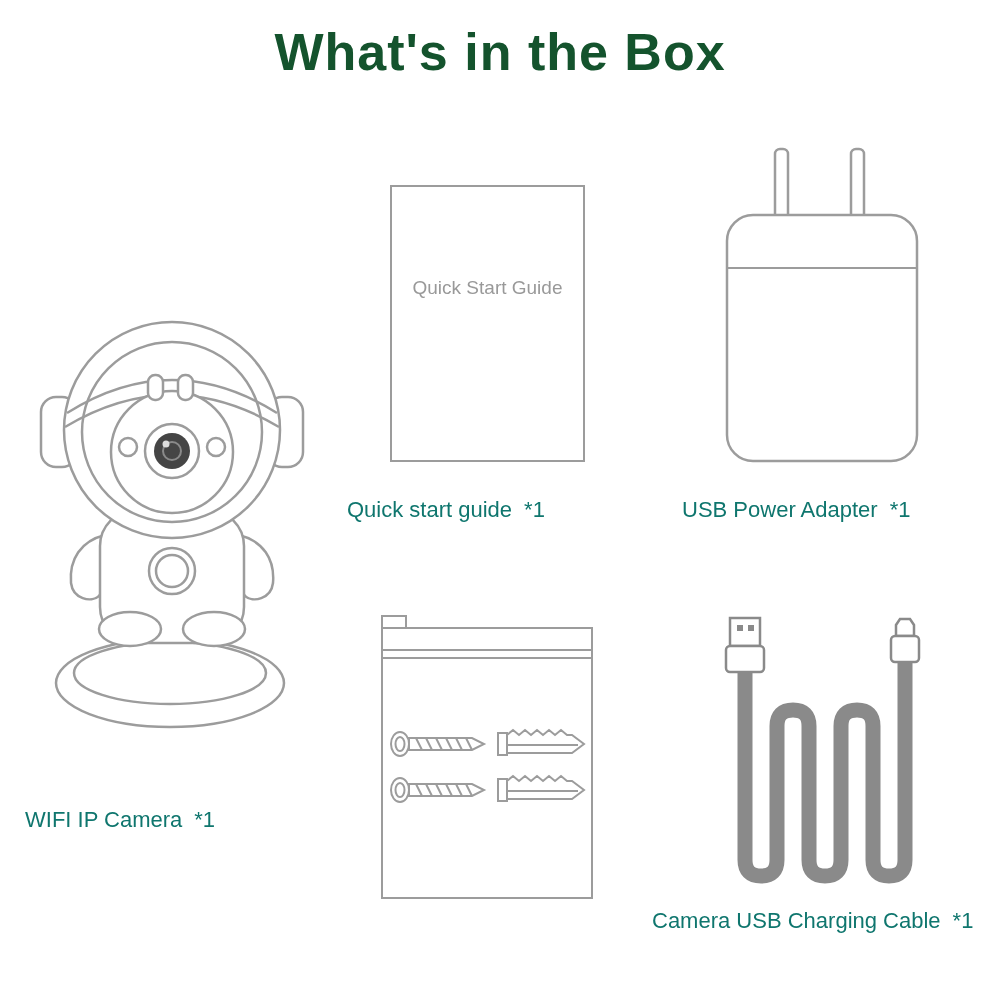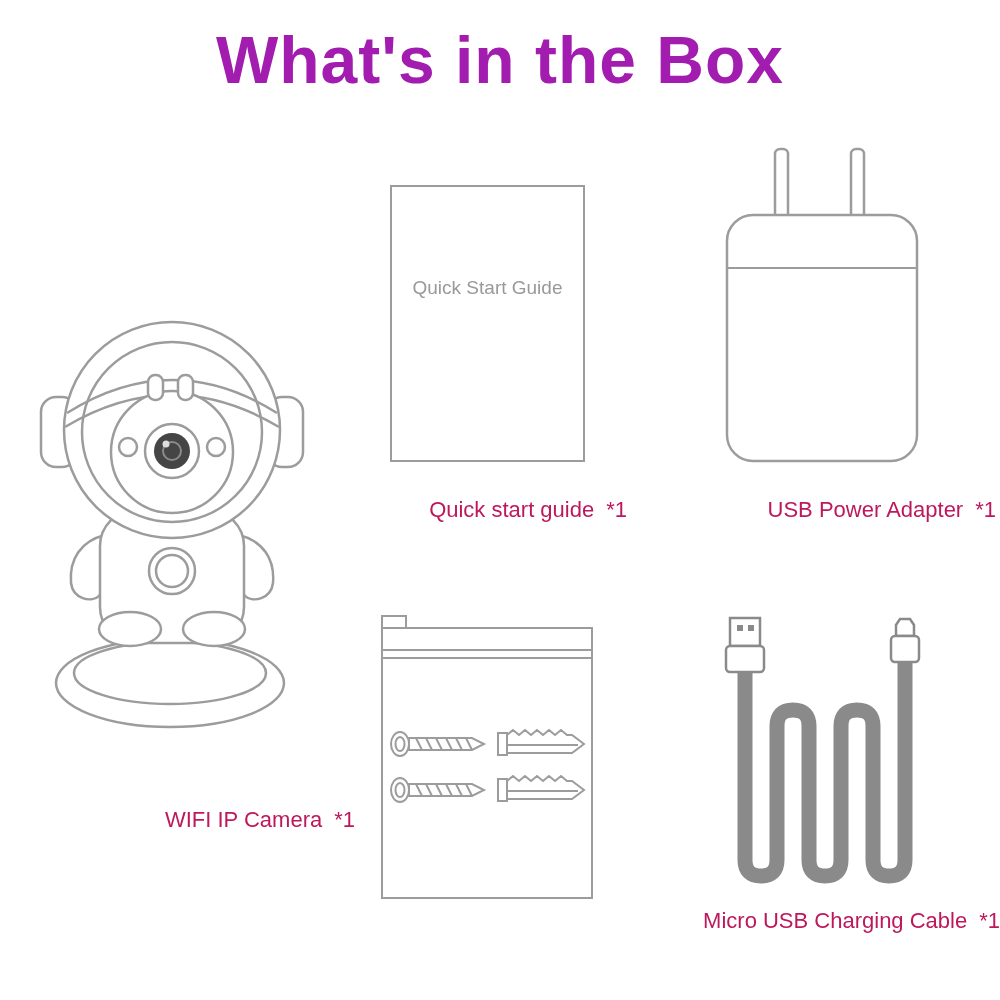--- a/index.html
+++ b/index.html
@@ -2,44 +2,44 @@
 <html><head>
 <meta charset="utf-8">
 <style>
   html,body { margin:0; padding:0; background:#fff; }
   .page {
     position:relative; width:1000px; height:1000px; background:#ffffff;
     font-family:"Liberation Sans", sans-serif; overflow:hidden;
   }
   .title {
     position:absolute; top:22px; left:0; width:100%; margin:0;
-    text-align:center; font-weight:700; font-size:66px; letter-spacing:1px;
-    color:#a21caf;
+    text-align:center; font-weight:700; font-size:52px; letter-spacing:1px;
+    color:#14532d;
   }
   .caption {
-    position:absolute; font-size:22px; color:#be185d; text-align:right;
+    position:absolute; font-size:22px; color:#0f766e; text-align:left;
     white-space:nowrap;
   }
   .qty { margin-left:12px; }
   .booklet {
     position:absolute; left:390px; top:185px; width:195px; height:277px;
     border:2px solid #9c9c9c; box-sizing:border-box; background:#fff;
   }
   .booklet-text {
     display:block; margin-top:90px; text-align:center;
     color:#999999; font-size:19px;
   }
   .illus { position:absolute; }
   .camera-svg  { left:25px;  top:295px; width:330px; height:470px; }
   .adapter-svg { left:715px; top:147px; width:215px; height:318px; }
   .screws-svg  { left:372px; top:612px; width:230px; height:292px; }
   .cable-svg   { left:688px; top:608px; width:290px; height:292px; }
   .cap-camera  { left:25px;  top:807px; width:330px; }
   .cap-guide   { left:347px; top:497px; width:280px; }
-  .cap-adapter { left:706px; top:497px; width:290px; }
+  .cap-adapter { left:682px; top:497px; width:290px; }
   .cap-screws  { left:347px; top:908px; width:280px; }
   .cap-cable   { left:652px; top:908px; width:348px; }
 </style>
 </head>
 <body>
 
 <div class="page">
 
   <h1 class="title">What's in the Box</h1>
 
@@ -132,16 +132,16 @@
       <rect x="49" y="17" width="6" height="6" fill="#8a8a8a" stroke="none"></rect>
       <rect x="60" y="17" width="6" height="6" fill="#8a8a8a" stroke="none"></rect>
       <rect x="38" y="38" width="38" height="26" rx="4"></rect>
     </g>
     <g stroke="#8a8a8a" stroke-width="2.5" fill="#ffffff">
       <path d="M208,28 L208,17 L212,11 L222,11 L226,17 L226,28 Z"></path>
       <rect x="203" y="28" width="28" height="26" rx="4"></rect>
     </g>
   </svg>
   <div class="caption cap-cable">
-    <span>Micro USB Charging Cable</span><span class="qty">*1</span>
+    <span>Camera USB Charging Cable</span><span class="qty">*1</span>
   </div>
 
 </div>
 
 </body></html>

